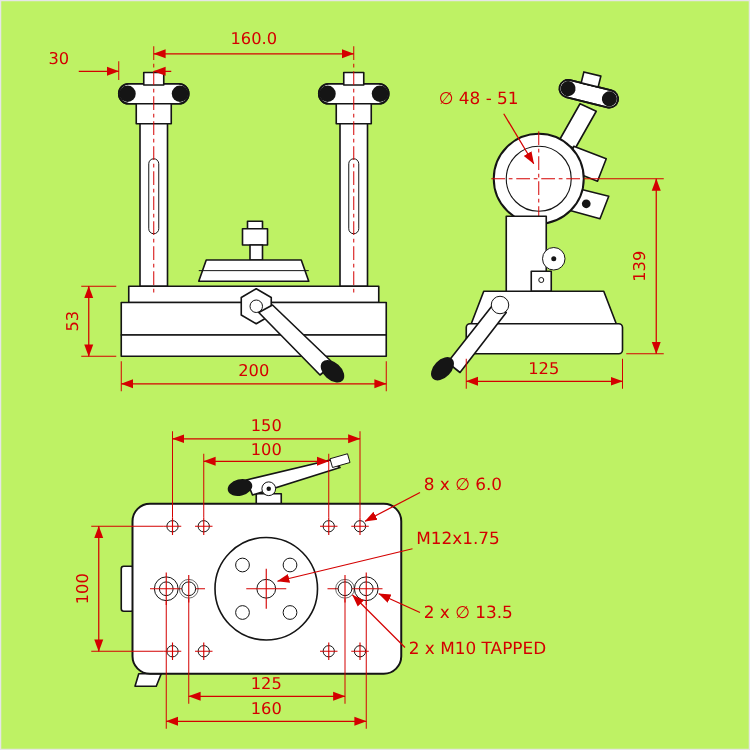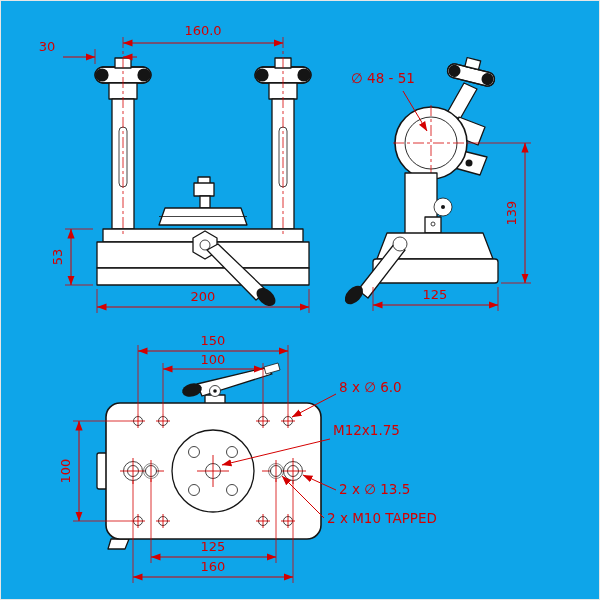--- a/index.html
+++ b/index.html
@@ -1,16 +1,16 @@
 <!DOCTYPE html>
 <html><head>
 <meta charset="utf-8">
 <style>
   html,body{margin:0;padding:0;background:#ffffff;}
-  .page{width:600px;height:600px;position:relative;background:#0ea5e9;border:1px solid #e6e6e6;box-sizing:border-box;overflow:hidden;}
+  .page{width:600px;height:600px;position:relative;background:#bef264;border:1px solid #e6e6e6;box-sizing:border-box;overflow:hidden;}
   svg{display:block;}
   .outline{fill:#ffffff;stroke:#151515;stroke-width:1.3;stroke-linejoin:round;}
   .outline-heavy{fill:#ffffff;stroke:#151515;stroke-width:1.6;stroke-linejoin:round;}
   .outline-thin{fill:#ffffff;stroke:#151515;stroke-width:0.8;}
   .noline{fill:none;stroke:#151515;stroke-width:0.8;}
   .blackfill{fill:#151515;stroke:none;}
   .dim-line{stroke:#d40000;stroke-width:1;fill:none;}
   .ext-line{stroke:#d40000;stroke-width:0.8;fill:none;}
   .center-line{stroke:#d40000;stroke-width:0.8;fill:none;stroke-dasharray:11 3 3 3;}
   .cross{stroke:#d40000;stroke-width:0.9;fill:none;}

